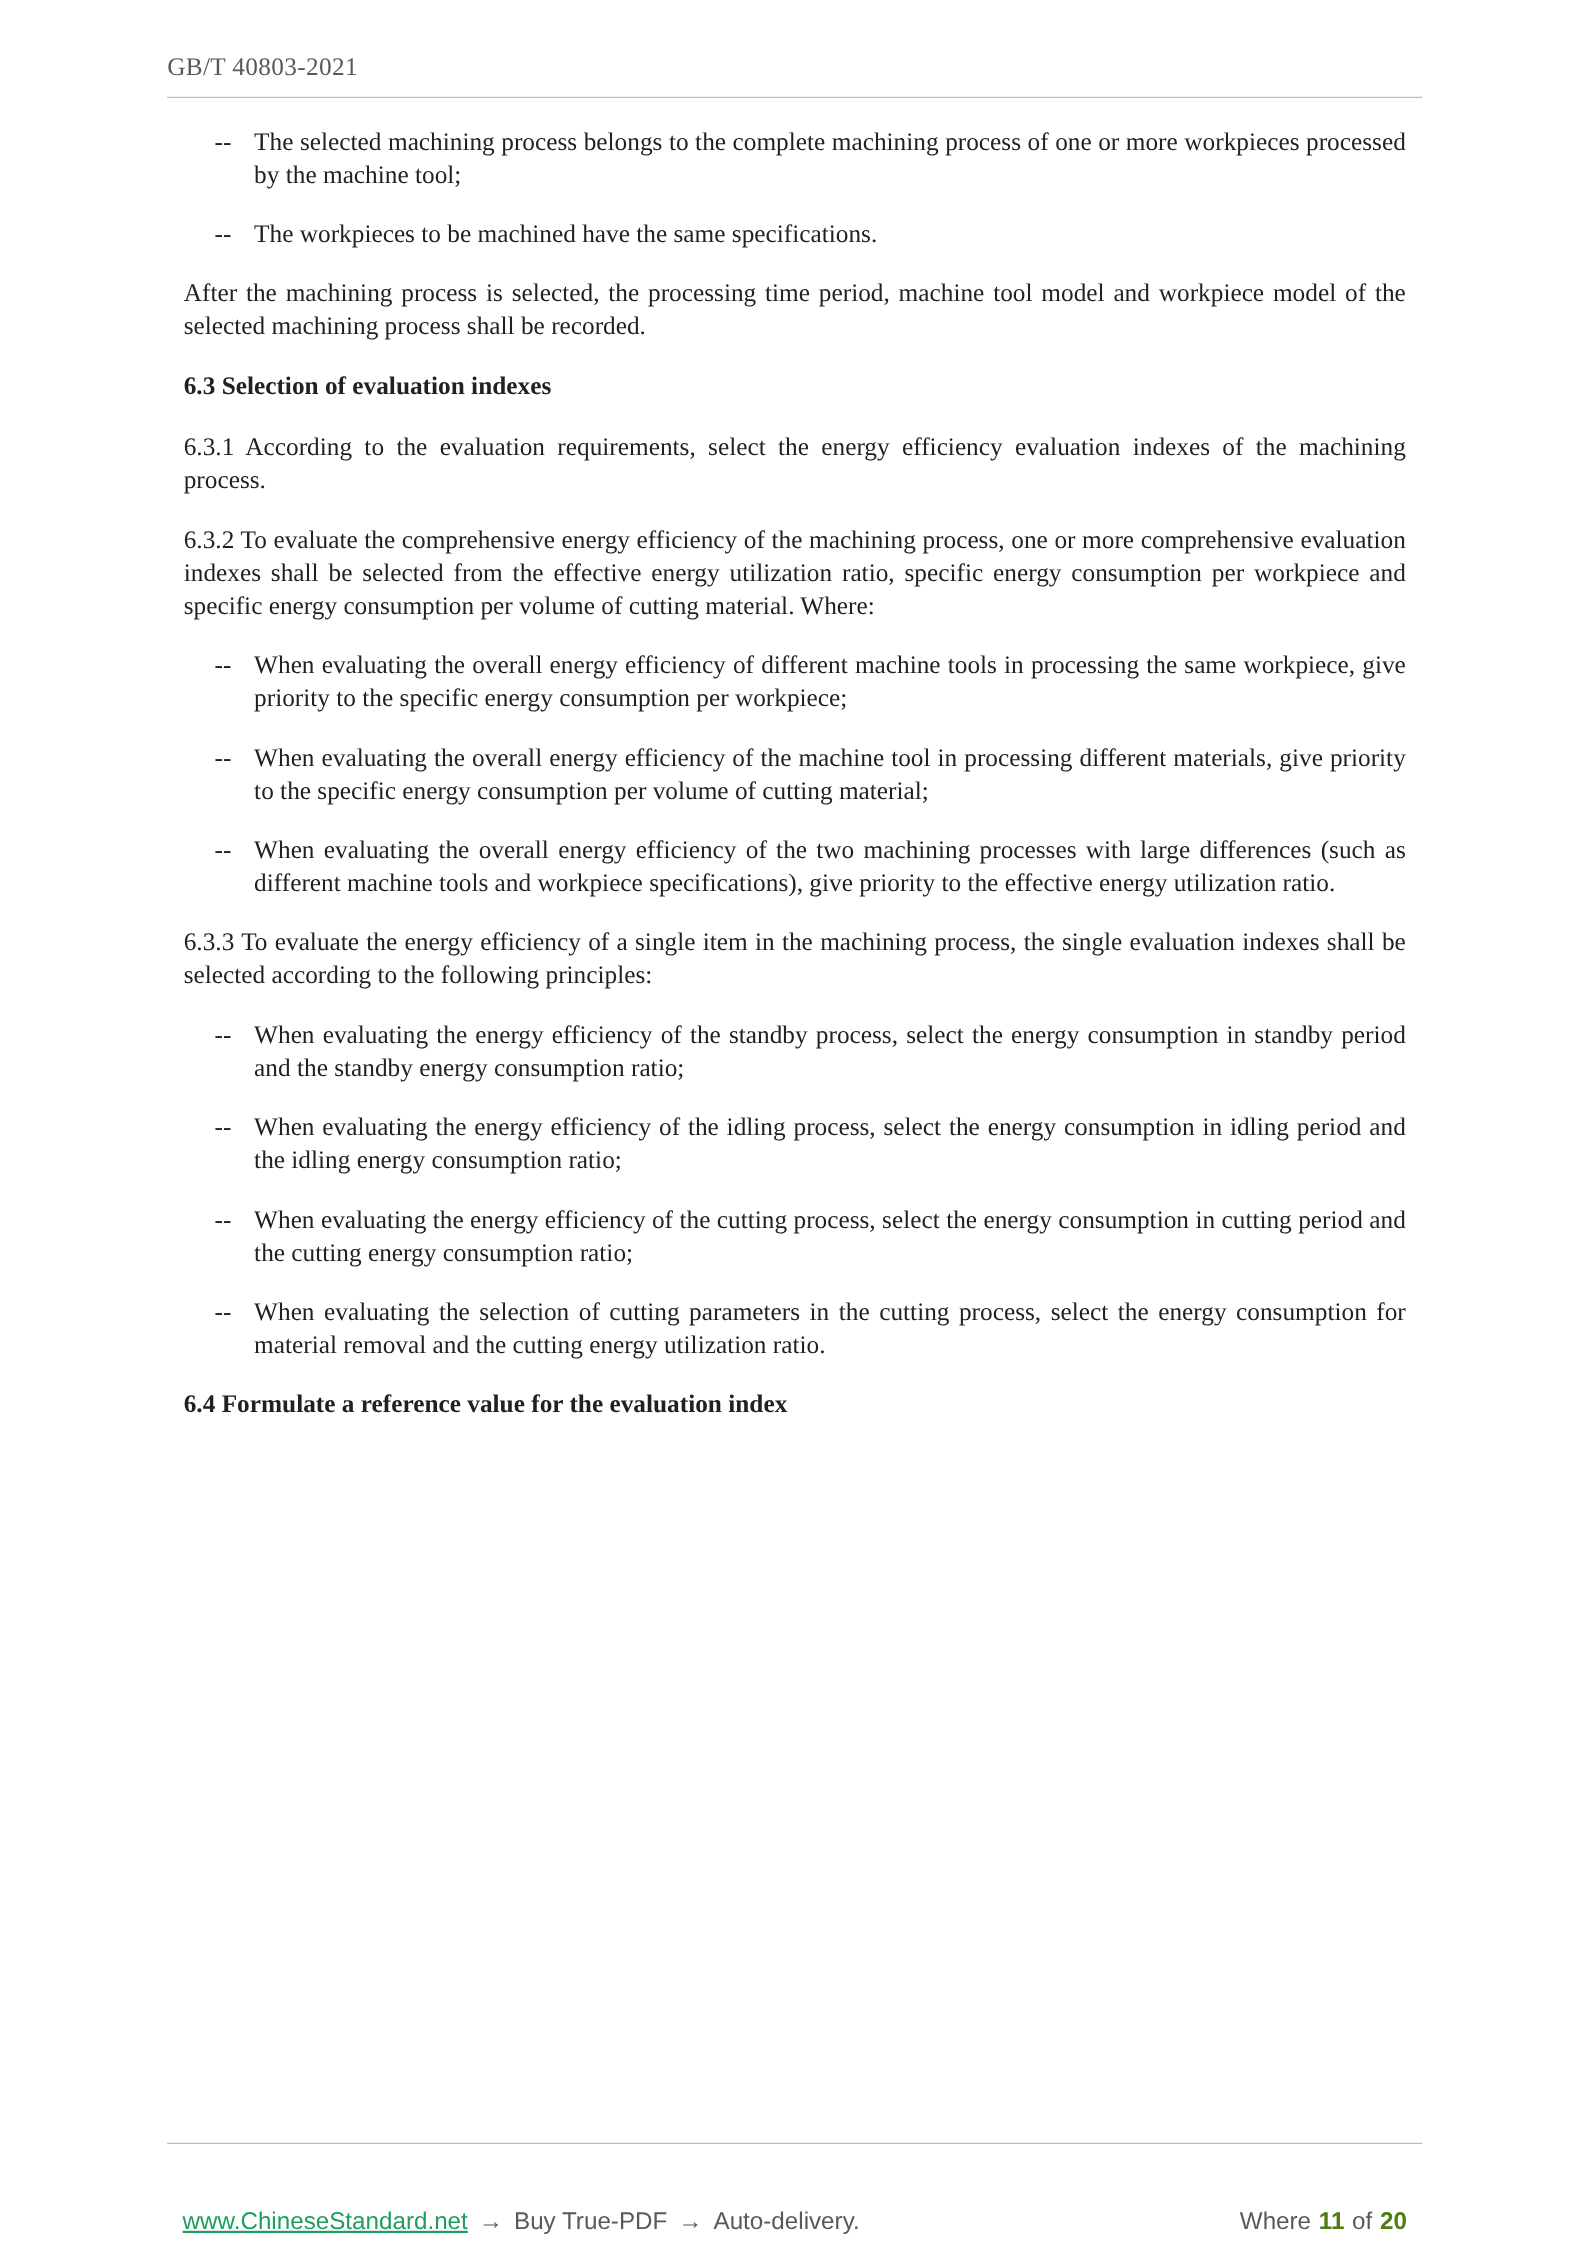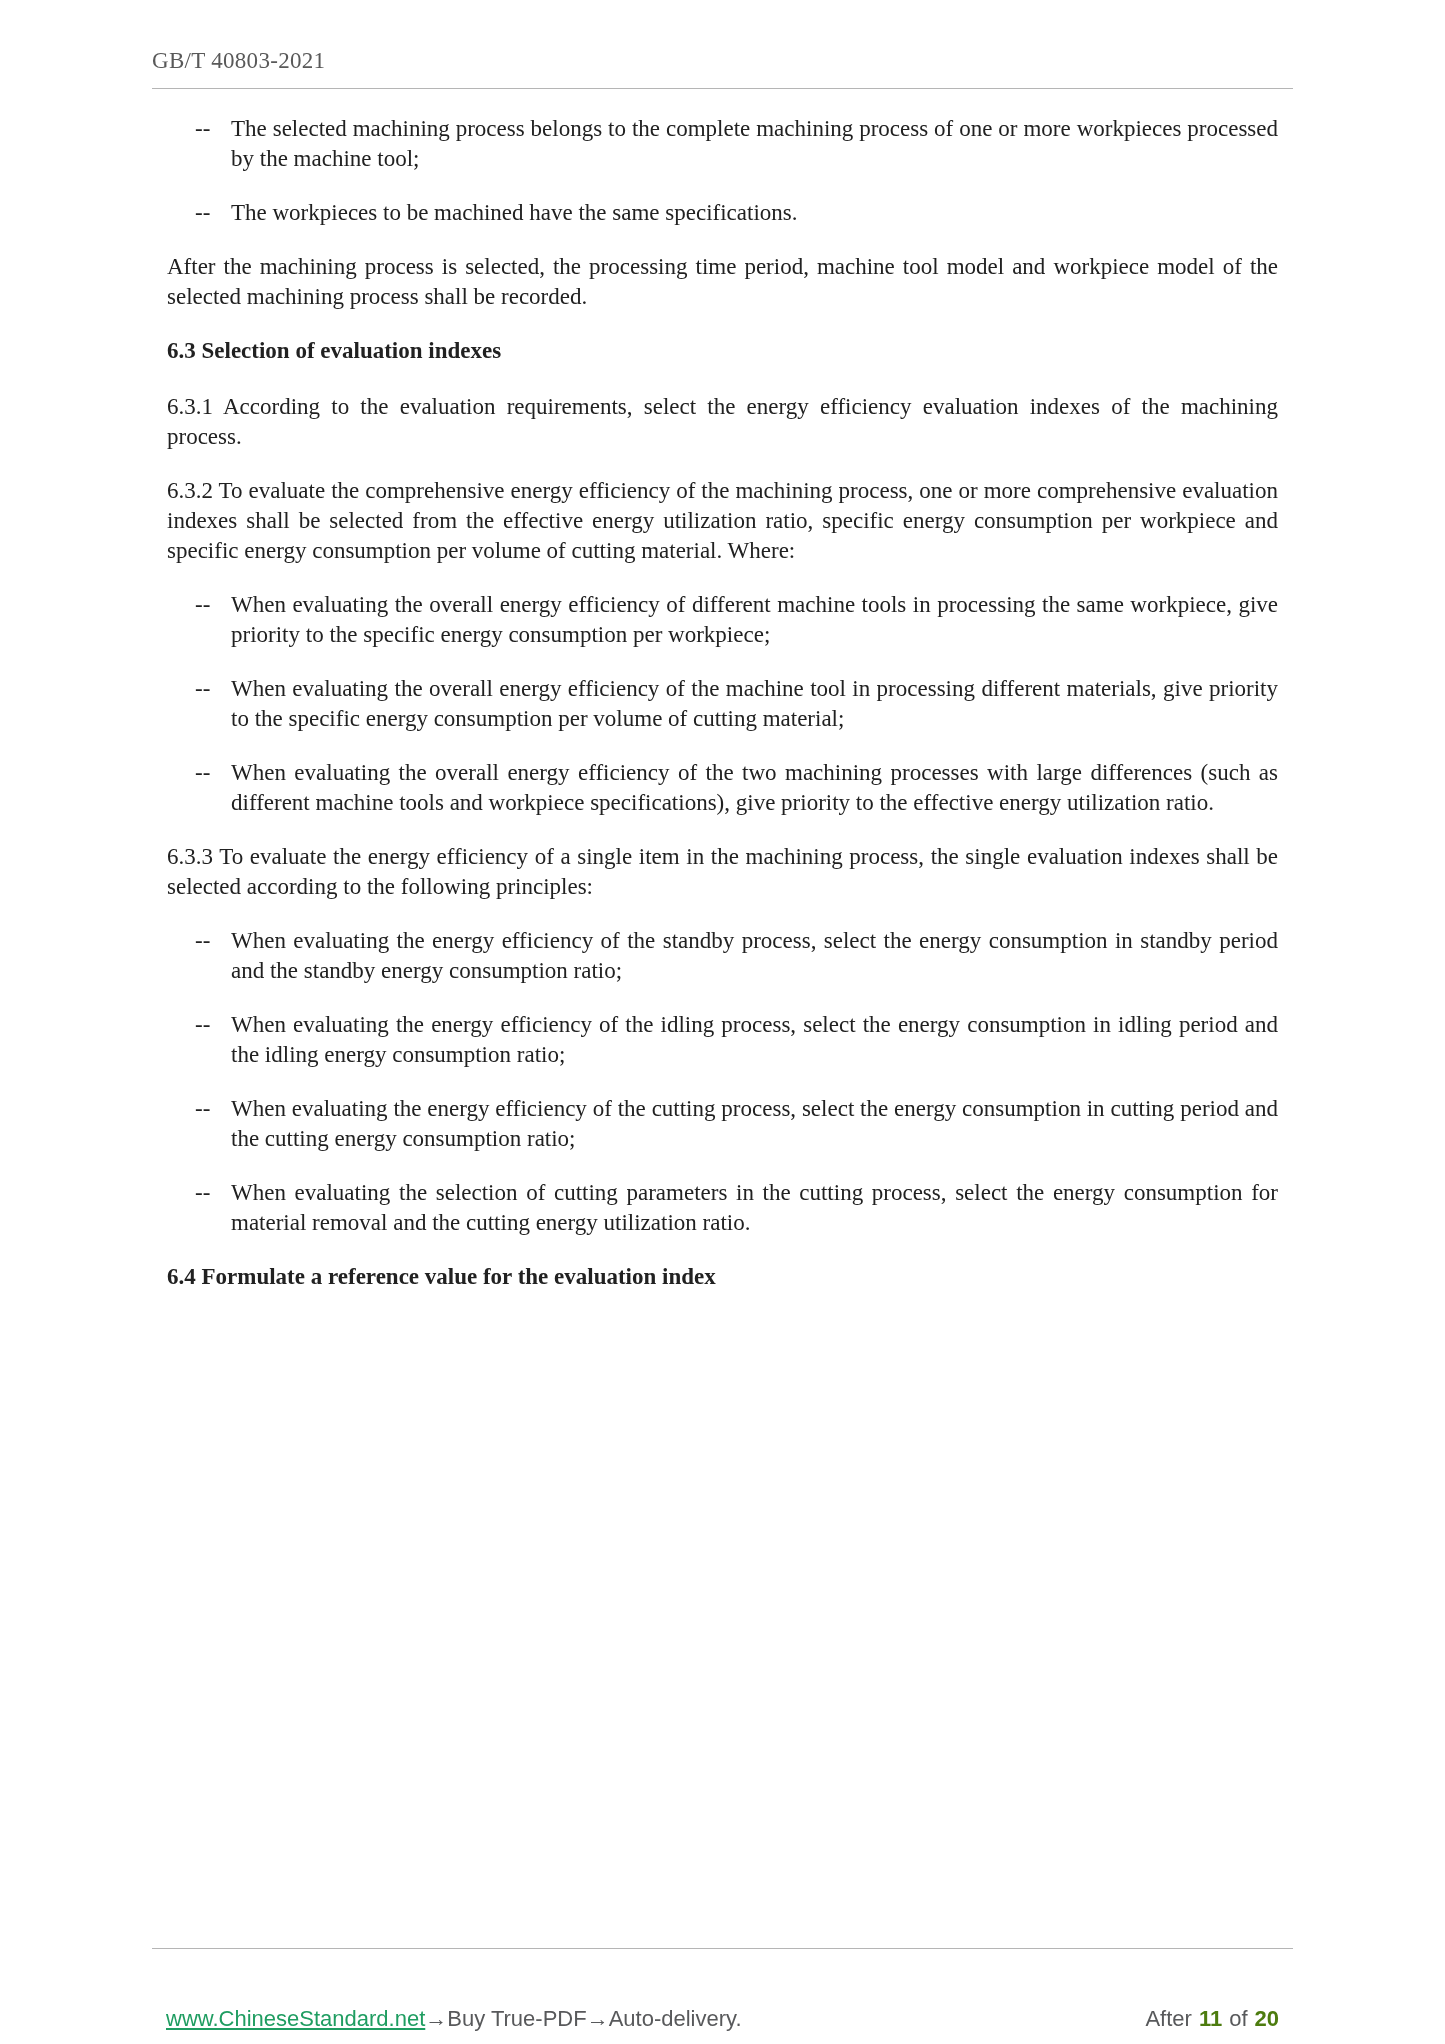--- a/index.html
+++ b/index.html
@@ -62,21 +62,21 @@
   .footer-rule { border-top: 1px solid #b5b5b5; height: 0; }
   .footer-row {
     display: flex;
     justify-content: space-between;
     align-items: baseline;
     padding: 26px 14px 0 14px;
     font-family: "Liberation Sans", "DejaVu Sans", sans-serif;
     font-size: 22px;
     color: #58595b;
   }
-  .footer-left { display: flex; align-items: baseline; }
+  .footer-left { display: flex; align-items: baseline; gap: 10px; }
   .footer-link { color: #1f9d61; text-decoration: underline; cursor: pointer; }
   .footer-arrow { color: #58595b; }
   .footer-right { display: flex; align-items: baseline; gap: 7px; }
   .pagenum { font-weight: 700; color: #4d7c0f; margin-top: 31px; }
 </style>
 </head>
 <body>
 
 <div class="page">
 
@@ -159,21 +159,21 @@
     <div class="footer-rule"></div>
     <div class="footer-row">
       <div class="footer-left">
         <span class="footer-link">www.ChineseStandard.net</span>
         <span class="footer-arrow">→</span>
         <span>Buy True-PDF</span>
         <span class="footer-arrow">→</span>
         <span>Auto-delivery.</span>
       </div>
       <div class="footer-right">
-        <span>After</span>
+        <span>Where</span>
         <span class="pagenum">11</span>
         <span>of</span>
         <span class="pagenum">20</span>
       </div>
     </div>
   </div>
 
 </div>
 
 </body></html>

